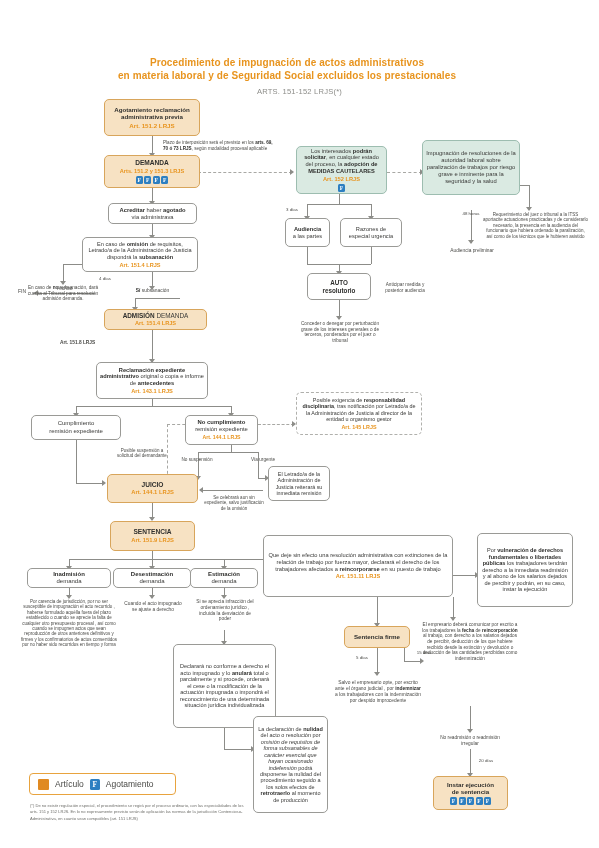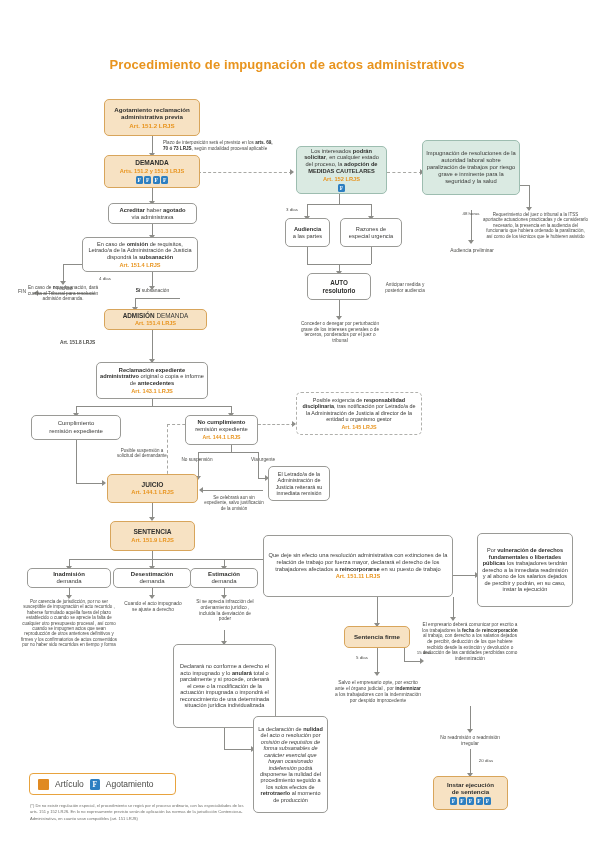--- a/index.html
+++ b/index.html
@@ -8,21 +8,21 @@
     background:#ffffff;
     font-family:"Liberation Sans", sans-serif;
     color:#3a3a38;
     overflow:hidden;
   }
   #stage{position:relative;width:599px;height:848px;}
 
   
   .title1,.title2{
     position:absolute;left:0;width:574px;text-align:center;
-    color:#E8941E;font-weight:bold;font-size:13px;letter-spacing:.1px;
+    color:#E8941E;font-weight:bold;font-size:10px;letter-spacing:.1px;
   }
   .title1{top:57px;}
   .title2{top:70px;}
   .subtitle{
     position:absolute;left:0;width:599px;text-align:center;
     color:#8d8d89;font-size:7.6px;top:87px;letter-spacing:.2px;
   }
 
   
   .node{
@@ -83,20 +83,22 @@
     position:absolute;left:30px;top:803px;width:215px;
     font-size:4.1px;line-height:1.55;color:#6f6f6b;text-align:left;
   }
 </style>
 </head>
 <body>
 
 <div id="stage">
 
   <div class="title1">Procedimiento de impugnación de actos administrativos</div>
+  <div class="title2">en materia laboral y de Seguridad Social excluidos los prestacionales</div>
+  <div class="subtitle">ARTS. 151-152 LRJS(*)</div>
 
   <div class="ln lnv" style="left:152px;top:136px;height:19px;"></div>
   <div class="arw arw-d" style="left:149px;top:153px;"></div>
 
   <div class="ln lnv" style="left:152px;top:188px;height:15px;"></div>
   <div class="arw arw-d" style="left:149px;top:201px;"></div>
 
   <div class="ln lnv" style="left:152px;top:224px;height:13px;"></div>
   <div class="arw arw-d" style="left:149px;top:235px;"></div>
 

